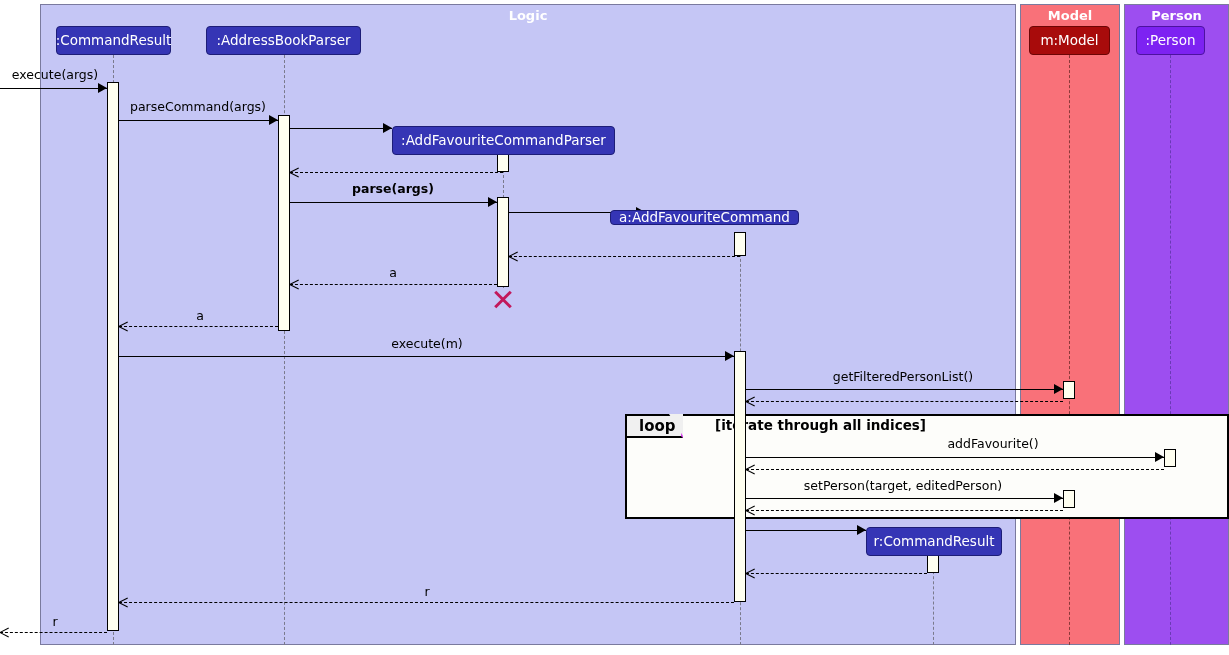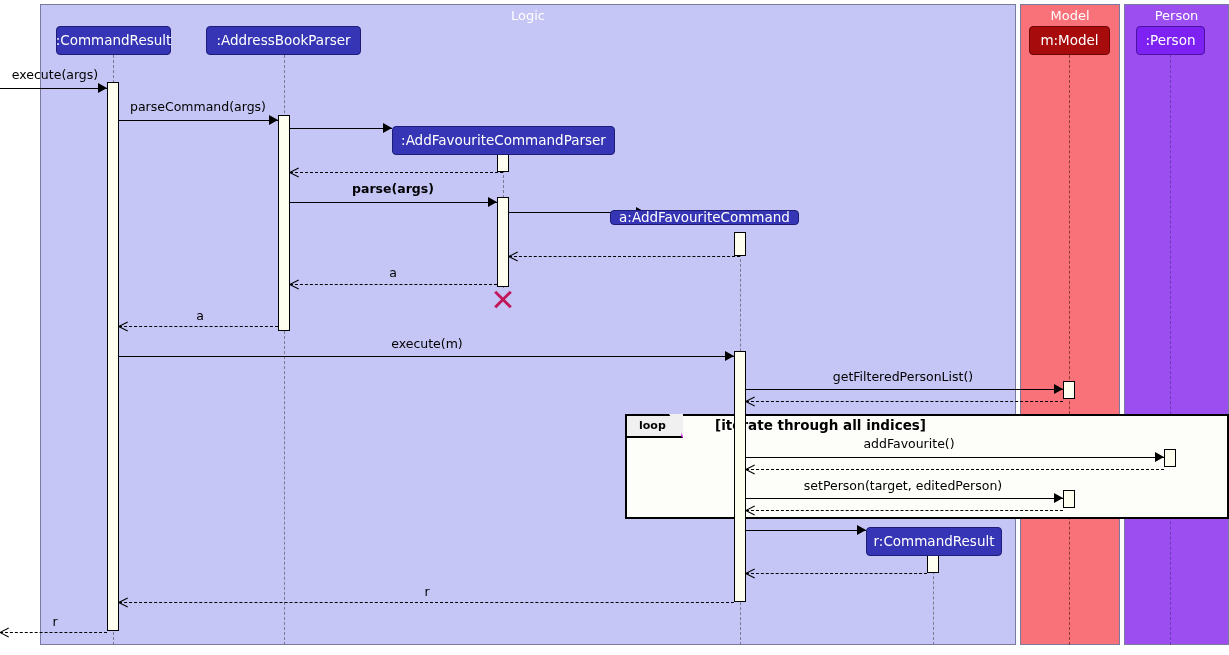--- a/index.html
+++ b/index.html
@@ -2,21 +2,21 @@
 <html><head>
 <meta charset="utf-8">
 <style>
   html,body{margin:0;padding:0;background:#ffffff;}
   body{font-family:"DejaVu Sans","Liberation Sans",sans-serif;}
   #stage{position:relative;width:1229px;height:655px;background:#ffffff;overflow:hidden;}
 
   
   .pkg{position:absolute;box-sizing:border-box;border:1px solid #7a7a9e;}
   .pkg-title{position:absolute;left:0;right:0;top:3px;text-align:center;
-             font-weight:normal;font-size:13px;color:#ffffff;line-height:16px;}
+             font-weight:bold;font-size:13px;color:#ffffff;line-height:16px;}
 
   
   .lifeline{position:absolute;width:0;border-left:1px dashed #7a7a8c;}
   .lifeline.red{border-left-color:#8b3a3a;}
   .lifeline.purple{border-left-color:#6a3ab5;}
 
   
   .pbox{position:absolute;box-sizing:border-box;border-radius:4px;
         color:#ffffff;font-size:13.5px;line-height:1;text-align:center;
         white-space:nowrap;display:flex;align-items:center;justify-content:center;}
@@ -45,21 +45,21 @@
   .destroy{position:absolute;width:22px;height:22px;}
   .destroy span{position:absolute;left:0;top:10px;width:22px;height:0;
         border-top:3px solid #c2185b;}
   .destroy span.a{transform:rotate(45deg);}
   .destroy span.b{transform:rotate(-45deg);}
 
   
   .frag{position:absolute;box-sizing:border-box;background:#fdfdfa;border:2px solid #000;}
   .frag-tag{position:absolute;box-sizing:border-box;background:#f0f0f0;
             border-right:2px solid #d946ef;border-bottom:2px solid #000;
-            font-weight:bold;font-size:11px;color:#000;
+            font-weight:bold;font-size:15px;color:#000;
             padding:1px 10px 1px 12px;line-height:18px;}
   .frag-tag:after{content:"";position:absolute;right:-2px;top:-2px;width:0;height:0;
             border-left:14px solid transparent;border-top:22px solid #f0f0f0;}
   .frag-cond{position:absolute;font-weight:bold;font-size:13.5px;color:#000;white-space:nowrap;}
 </style>
 </head>
 <body>
 
 <div id="stage">
     <div class="pkg" style="left: 40px; top: 4px; width: 976px; height: 641px; background: rgb(197, 198, 245);">
@@ -107,21 +107,21 @@
     <div class="msg" style="left: 119px; top: 356px; width: 615px;"></div>
     <div class="arw r" style="top: 351px; left: 725px;"></div>
     <div class="mlabel" style="left: 427px; top: 337px; transform: translateX(-50%);">execute(m)</div>
     <div class="msg" style="left: 746px; top: 389px; width: 317px;"></div>
     <div class="arw r" style="top: 384px; left: 1054px;"></div>
     <div class="mlabel" style="left: 903px; top: 370px; transform: translateX(-50%);">getFilteredPersonList()</div>
     <div class="msg ret" style="left: 746px; top: 401px; width: 317px;"></div>
     <div class="arw open-l" style="top: 396px; left: 746px;"></div>
     <div class="msg" style="left: 746px; top: 457px; width: 418px;"></div>
     <div class="arw r" style="top: 452px; left: 1155px;"></div>
-    <div class="mlabel" style="left: 909px; top: 437px; transform: translateX(-50%);">addFavourite()</div>
+    <div class="mlabel" style="left: 993px; top: 437px; transform: translateX(-50%);">addFavourite()</div>
     <div class="msg ret" style="left: 746px; top: 469px; width: 418px;"></div>
     <div class="arw open-l" style="top: 464px; left: 746px;"></div>
     <div class="msg" style="left: 746px; top: 498px; width: 317px;"></div>
     <div class="arw r" style="top: 493px; left: 1054px;"></div>
     <div class="mlabel" style="left: 903px; top: 479px; transform: translateX(-50%);">setPerson(target, editedPerson)</div>
     <div class="msg ret" style="left: 746px; top: 510px; width: 317px;"></div>
     <div class="arw open-l" style="top: 505px; left: 746px;"></div>
     <div class="msg" style="left: 746px; top: 530px; width: 120px;"></div>
     <div class="arw r" style="top: 525px; left: 857px;"></div>
     <div class="msg ret" style="left: 746px; top: 573px; width: 181px;"></div>

